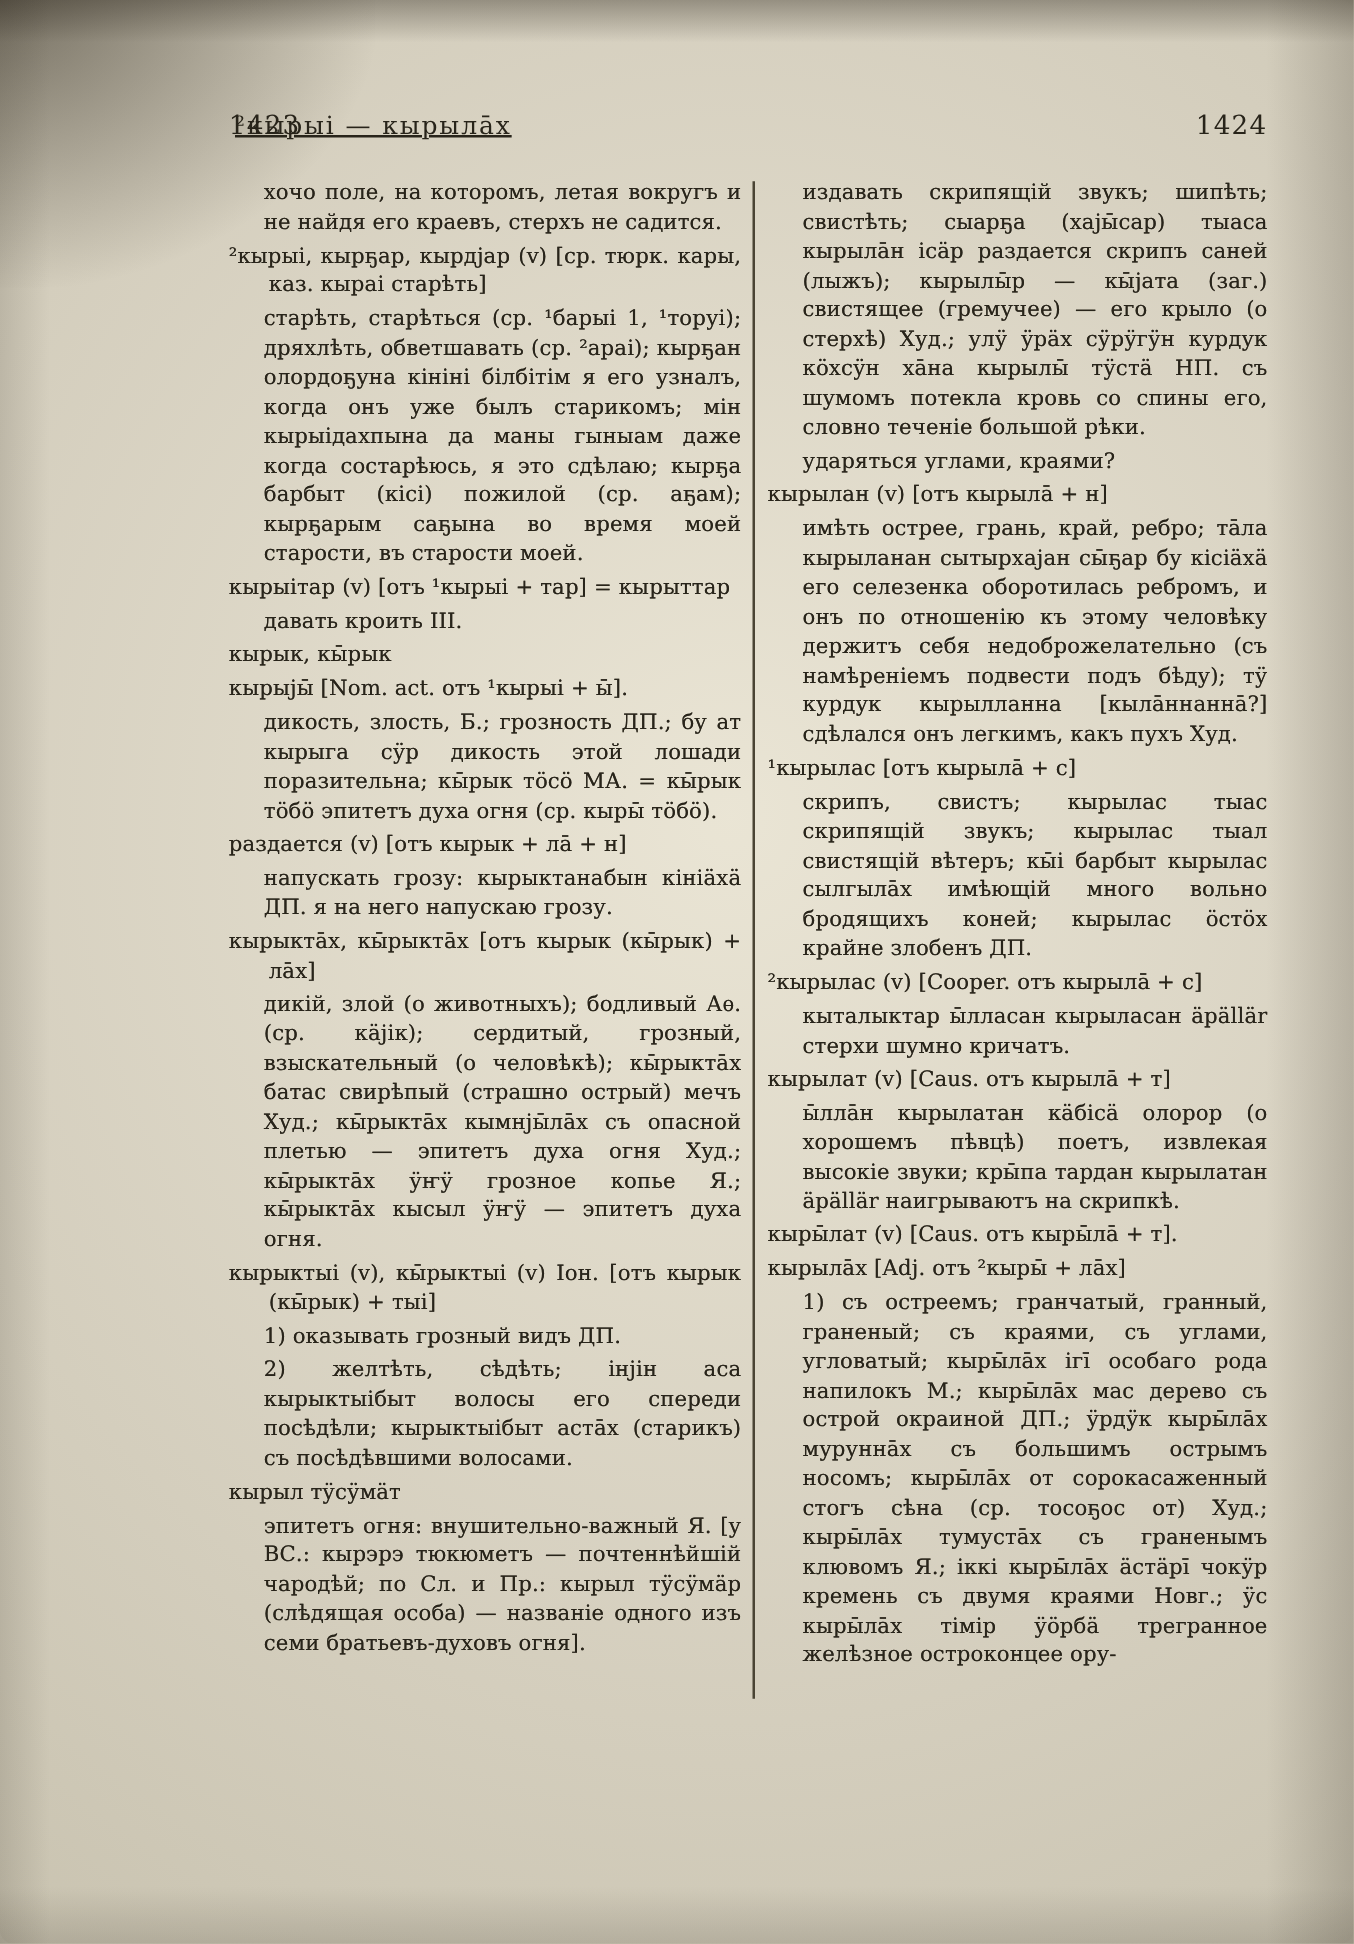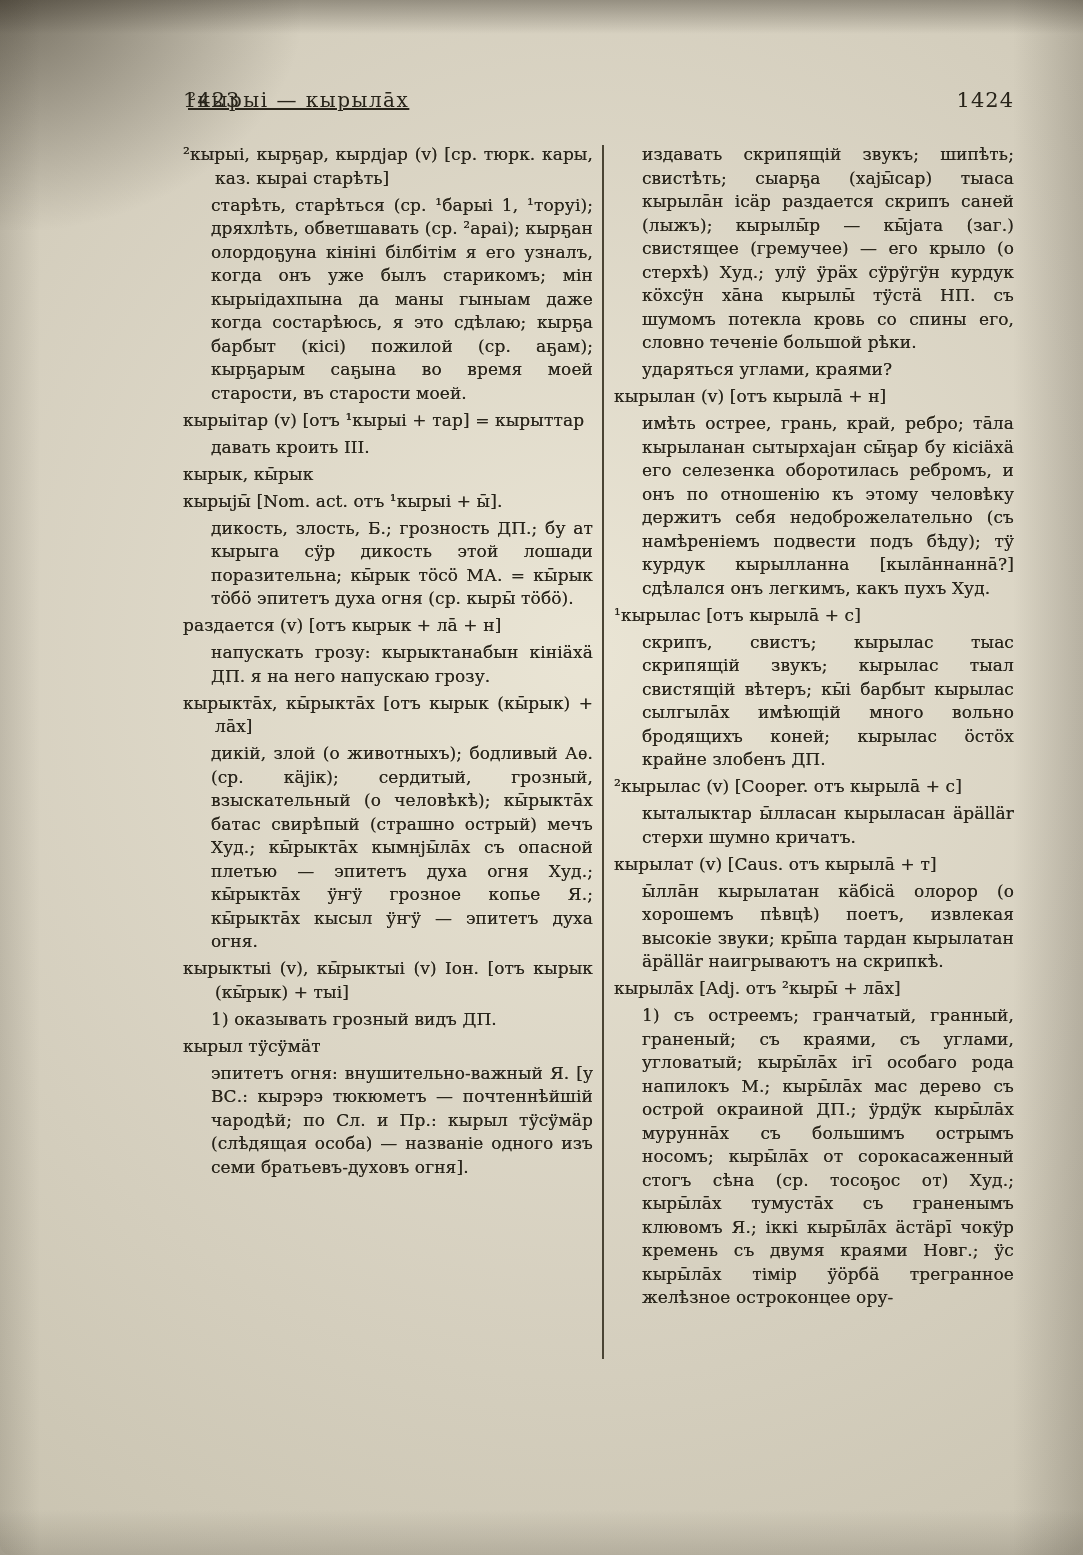--- a/index.html
+++ b/index.html
@@ -107,46 +107,49 @@
 
     <div class="running-head">
       <span class="pageno pageno-left">1423</span>
       <span class="running-title">²кырыі — кырылāх</span>
       <span class="pageno pageno-right">1424</span>
     </div>
 
     <div class="divider"></div>
 
     <div class="col col-left">
+        <p class="def">хочо поле, на которомъ, летая вокругъ и не найдя его краевъ, стерхъ не садится.</p>
         <p class="entry">²кырыі, кырҕар, кырдјар (v) [ср. тюрк. кары, каз. кыраі старѣть]</p>
         <p class="def">старѣть, старѣться (ср. ¹барыі 1, ¹торуі); дряхлѣть, обветшавать (ср. ²араі); кырҕан олордоҕуна кініні білбітім я его узналъ, когда онъ уже былъ старикомъ; мін кырыідахпына да маны гыныам даже когда состарѣюсь, я это сдѣлаю; кырҕа барбыт (кісі) пожилой (ср. аҕам); кырҕарым саҕына во время моей старости, въ старости моей.</p>
         <p class="entry">кырыітар (v) [отъ ¹кырыі + тар] = кырыттар</p>
         <p class="def">давать кроить III.</p>
         <p class="entry">кырык, кы̄рык</p>
         <p class="entry">кырыјы̄ [Nom. act. отъ ¹кырыі + ы̄].</p>
         <p class="def">дикость, злость, Б.; грозность ДП.; бу ат кырыга сӱр дикость этой лошади поразительна; кы̄рык тöсö МА. = кы̄рык тöбö эпитетъ духа огня (ср. кыры̄ тöбö).</p>
         <p class="entry">раздается (v) [отъ кырык + лā + н]</p>
         <p class="def">напускать грозу: кырыктанабын кініäхä ДП. я на него напускаю грозу.</p>
         <p class="entry">кырыктāх, кы̄рыктāх [отъ кырык (кы̄рык) + лāх]</p>
         <p class="def">дикій, злой (о животныхъ); бодливый Аѳ. (ср. кäјік); сердитый, грозный, взыскательный (о человѣкѣ); кы̄рыктāх батас свирѣпый (страшно острый) мечъ Худ.; кы̄рыктāх кымнјы̄лāх съ опасной плетью — эпитетъ духа огня Худ.; кы̄рыктāх ӱҥӱ грозное копье Я.; кы̄рыктāх кысыл ӱҥӱ — эпитетъ духа огня.</p>
         <p class="entry">кырыктыі (v), кы̄рыктыі (v) Іон. [отъ кырык (кы̄рык) + тыі]</p>
         <p class="def">1) оказывать грозный видъ ДП.</p>
+        <p class="def">2) желтѣть, сѣдѣть; інјін аса кырыктыібыт волосы его спереди посѣдѣли; кырыктыібыт астāх (старикъ) съ посѣдѣвшими волосами.</p>
         <p class="entry">кырыл тӱсӱмäт</p>
         <p class="def">эпитетъ огня: внушительно-важный Я. [у ВС.: кырэрэ тюкюметъ — почтеннѣйшій чародѣй; по Сл. и Пр.: кырыл тӱсӱмäр (слѣдящая особа) — названіе одного изъ семи братьевъ-духовъ огня].</p>
       </div>
 
     <div class="col col-right">
         <p class="def">издавать скрипящій звукъ; шипѣть; свистѣть; сыарҕа (хајы̄сар) тыаса кырылāн ісäр раздается скрипъ саней (лыжъ); кырылы̄р — кы̄јата (заг.) свистящее (гремучее) — его крыло (о стерхѣ) Худ.; улӱ ӱрäх сӱрӱгӱн курдук кöхсӱн хāна кырылы̄ тӱстä НП. съ шумомъ потекла кровь со спины его, словно теченіе большой рѣки.</p>
         <p class="def">ударяться углами, краями?</p>
         <p class="entry">кырылан (v) [отъ кырылā + н]</p>
         <p class="def">имѣть острее, грань, край, ребро; тāла кырыланан сытырхајан сы̄ҕар бу кісіäхä его селезенка оборотилась ребромъ, и онъ по отношенію къ этому человѣку держитъ себя недоброжелательно (съ намѣреніемъ подвести подъ бѣду); тӱ курдук кырылланна [кылāннаннā?] сдѣлался онъ легкимъ, какъ пухъ Худ.</p>
         <p class="entry">¹кырылас [отъ кырылā + с]</p>
         <p class="def">скрипъ, свистъ; кырылас тыас скрипящій звукъ; кырылас тыал свистящій вѣтеръ; кы̄і барбыт кырылас сылгылāх имѣющій много вольно бродящихъ коней; кырылас öстöх крайне злобенъ ДП.</p>
         <p class="entry">²кырылас (v) [Cooper. отъ кырылā + с]</p>
         <p class="def">кыталыктар ы̄лласан кырыласан äрällär стерхи шумно кричатъ.</p>
         <p class="entry">кырылат (v) [Caus. отъ кырылā + т]</p>
         <p class="def">ы̄ллāн кырылатан кäбісä олорор (о хорошемъ пѣвцѣ) поетъ, извлекая высокіе звуки; кры̄па тардан кырылатан äрällär наигрываютъ на скрипкѣ.</p>
+        <p class="entry">кыры̄лат (v) [Caus. отъ кыры̄лā + т].</p>
         <p class="entry">кырылāх [Adj. отъ ²кыры̄ + лāх]</p>
         <p class="def">1) съ остреемъ; гранчатый, гранный, граненый; съ краями, съ углами, угловатый; кыры̄лāх ігī особаго рода напилокъ М.; кыры̄лāх мас дерево съ острой окраиной ДП.; ӱрдӱк кыры̄лāх муруннāх съ большимъ острымъ носомъ; кыры̄лāх от сорокасаженный стогъ сѣна (ср. тосоҕос от) Худ.; кыры̄лāх тумустāх съ граненымъ клювомъ Я.; іккі кыры̄лāх äстäрī чокӱр кремень съ двумя краями Новг.; ӱс кыры̄лāх тімір ӱöрбä трегранное желѣзное остроконцее ору-</p>
       </div>
 
   </div>
 </div>
 
 </body></html>

